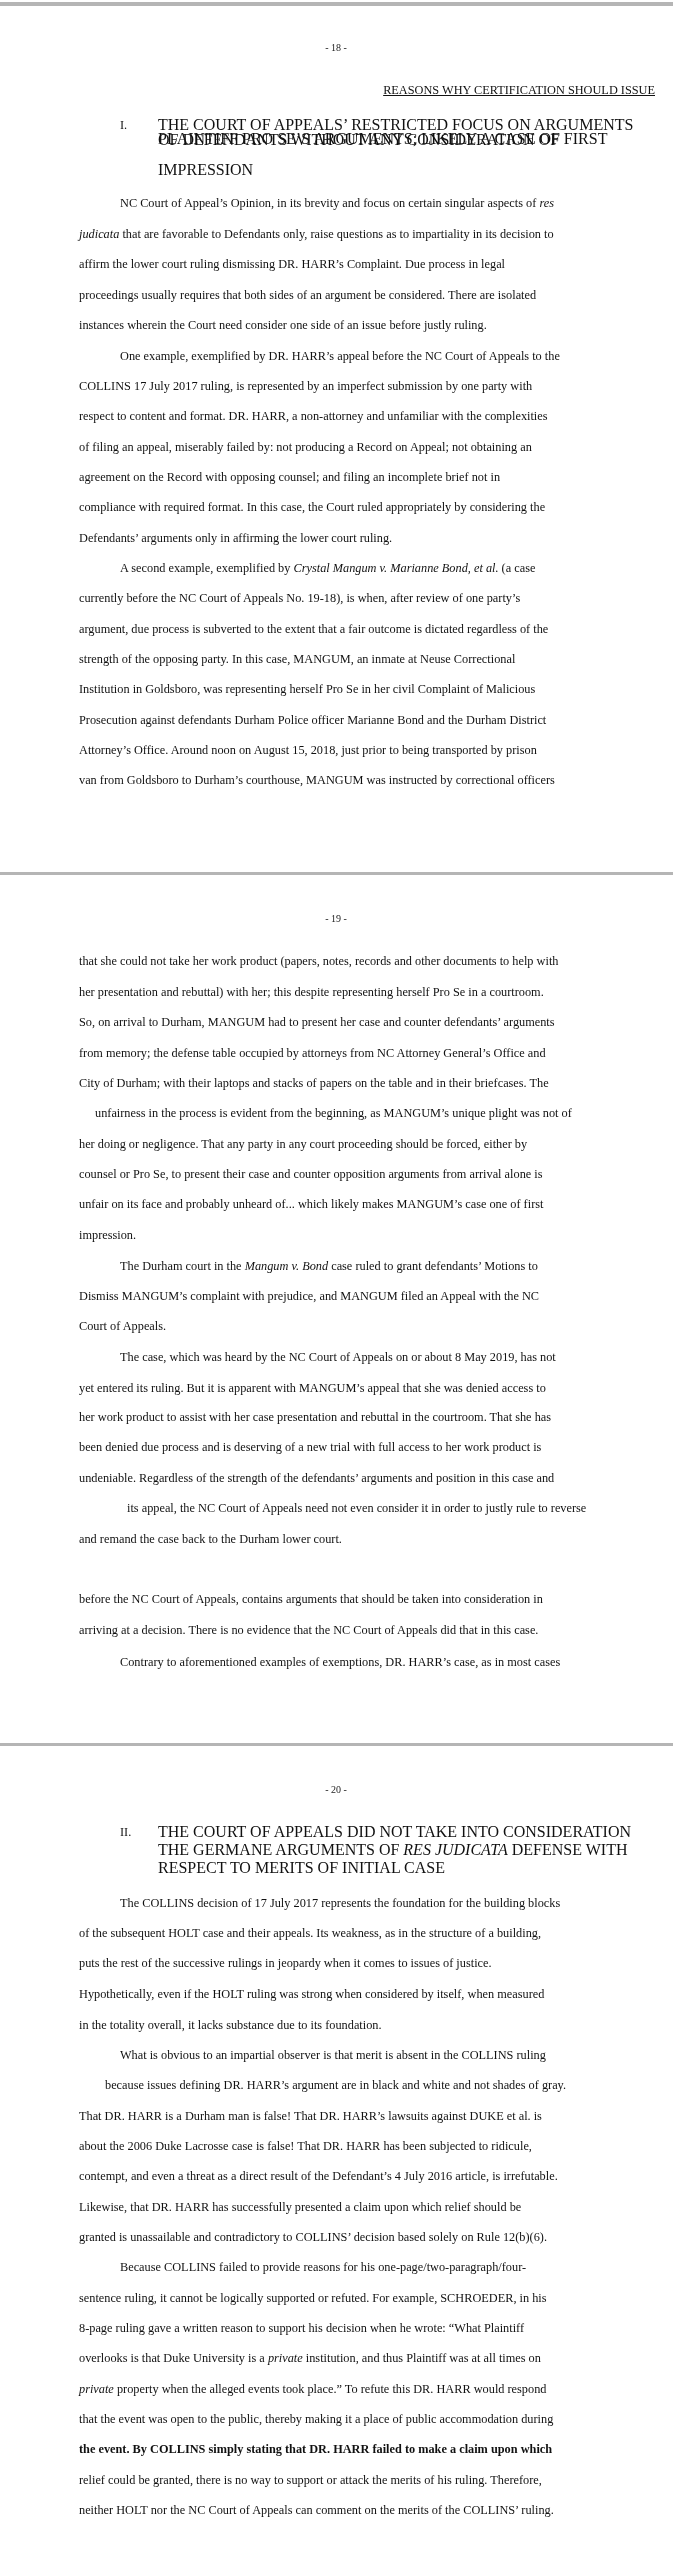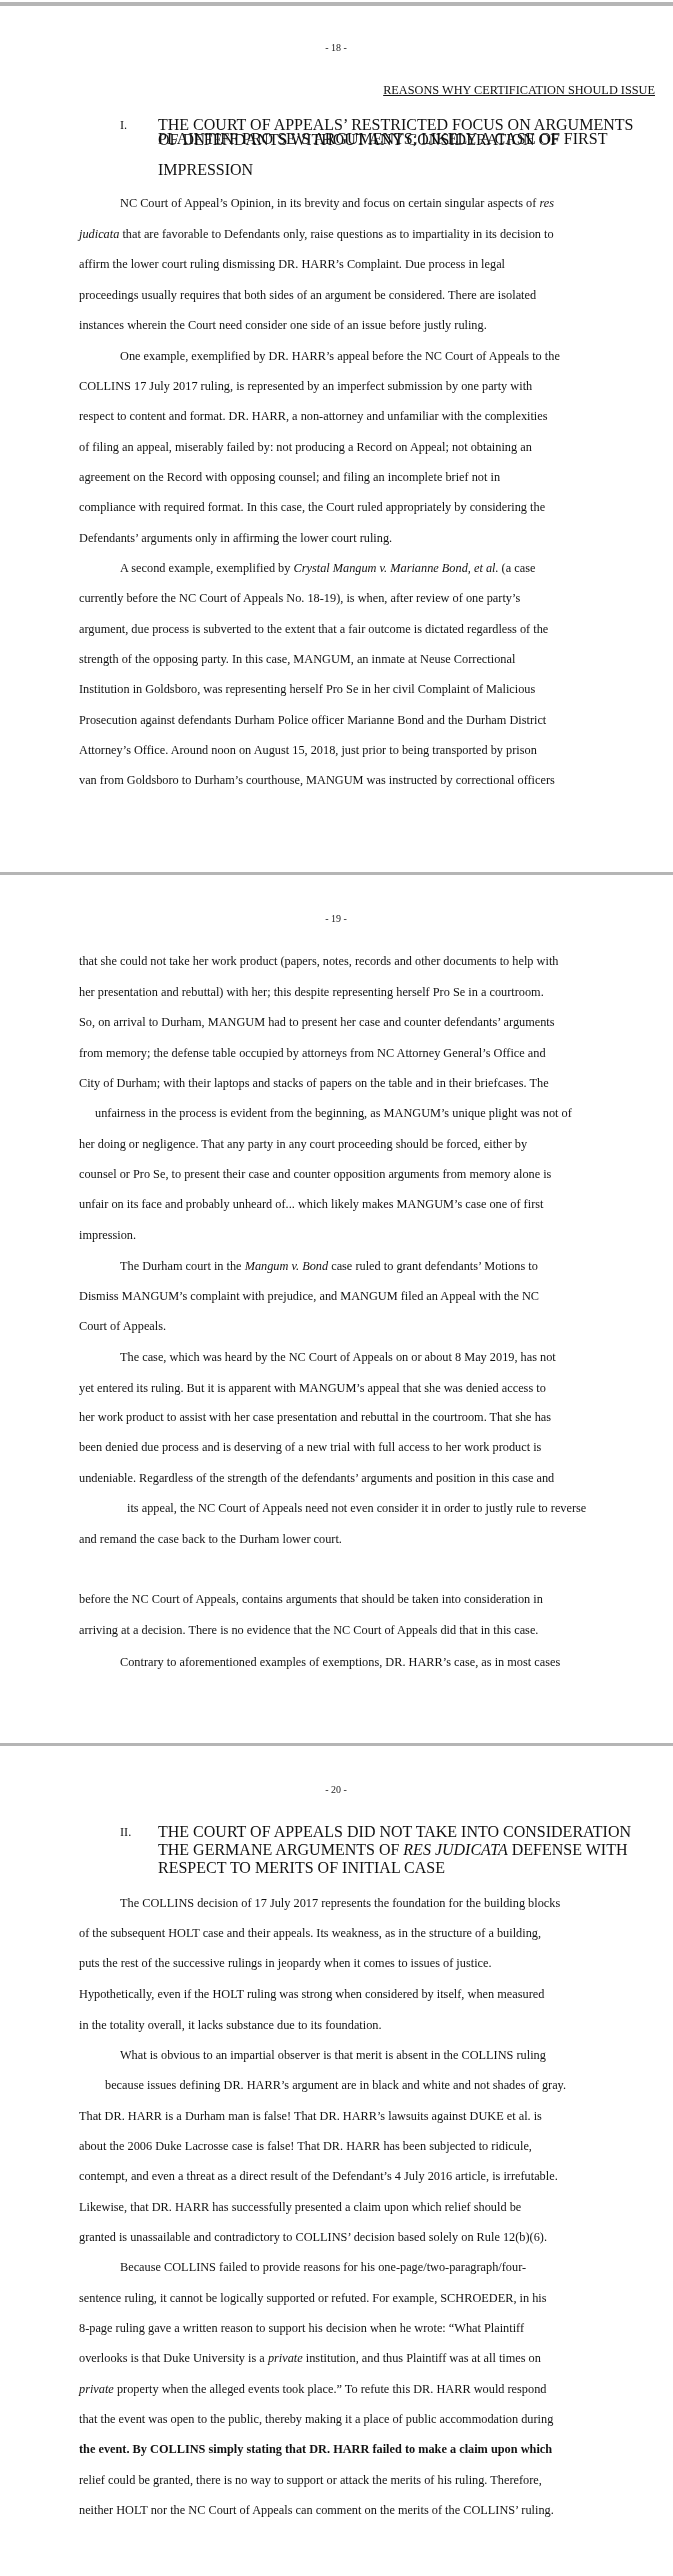--- a/index.html
+++ b/index.html
@@ -41,41 +41,41 @@
       <div class="ln" style="top: 288px;">proceedings usually requires that both sides of an argument be considered.  There are isolated</div>
       <div class="ln" style="top: 318px;">instances wherein the Court need consider one side of an issue before justly ruling.</div>
       <div class="ln ind" style="top: 349px;">One example, exemplified by DR. HARR’s appeal before the NC Court of Appeals to the</div>
       <div class="ln" style="top: 379px;">COLLINS 17 July 2017 ruling, is represented by an imperfect submission by one party with</div>
       <div class="ln" style="top: 409px;">respect to content and format.  DR. HARR, a non-attorney and unfamiliar with the complexities</div>
       <div class="ln" style="top: 440px;">of filing an appeal, miserably failed by: not producing a Record on Appeal; not obtaining an</div>
       <div class="ln" style="top: 470px;">agreement on the Record with opposing counsel; and filing an incomplete brief not in</div>
       <div class="ln" style="top: 500px;">compliance with required format.  In this case, the Court ruled appropriately by considering the</div>
       <div class="ln" style="top: 531px;">Defendants’ arguments only in affirming the lower court ruling.</div>
       <div class="ln ind" style="top: 561px;">A second example, exemplified by <i>Crystal Mangum v. Marianne Bond, et al.</i> (a case</div>
-      <div class="ln" style="top: 591px;">currently before the NC Court of Appeals No. 18-19), is when, after review of one party’s</div>
+      <div class="ln" style="top: 591px;">currently before the NC Court of Appeals No. 19-18), is when, after review of one party’s</div>
       <div class="ln" style="top: 622px;">argument, due process is subverted to the extent that a fair outcome is dictated regardless of the</div>
       <div class="ln" style="top: 652px;">strength of the opposing party.  In this case, MANGUM, an inmate at Neuse Correctional</div>
       <div class="ln" style="top: 682px;">Institution in Goldsboro, was representing herself Pro Se in her civil Complaint of Malicious</div>
       <div class="ln" style="top: 713px;">Prosecution against defendants Durham Police officer Marianne Bond and the Durham District</div>
       <div class="ln" style="top: 743px;">Attorney’s Office.  Around noon on August 15, 2018, just prior to being transported by prison</div>
       <div class="ln" style="top: 773px;">van from Goldsboro to Durham’s courthouse, MANGUM was instructed by correctional officers</div>
     </div>
 </div>
 
 <div>
   <div class="page-num" style="top:914px;">- 19 -</div>
   <div>
       <div class="ln" style="top: 954px;">that she could not take her work product (papers, notes, records and other documents to help with</div>
       <div class="ln" style="top: 985px;">her presentation and rebuttal) with her; this despite representing herself Pro Se in a courtroom.</div>
       <div class="ln" style="top: 1015px;">So, on arrival to Durham, MANGUM had to present her case and counter defendants’ arguments</div>
       <div class="ln" style="top: 1046px;">from memory; the defense table occupied by attorneys from NC Attorney General’s Office and</div>
       <div class="ln" style="top: 1076px;">City of Durham; with their laptops and stacks of papers on the table and in their briefcases.  The</div>
       <div class="ln" style="top: 1106px; margin-left: 16px;">unfairness in the process is evident from the beginning, as MANGUM’s unique plight was not of</div>
       <div class="ln" style="top: 1137px;">her doing or negligence.  That any party in any court proceeding should be forced, either by</div>
-      <div class="ln" style="top: 1167px;">counsel or Pro Se, to present their case and counter opposition arguments from memory alone is</div>
+      <div class="ln" style="top: 1167px;">counsel or Pro Se, to present their case and counter opposition arguments from arrival alone is</div>
       <div class="ln" style="top: 1197px;">unfair on its face and probably unheard of... which likely makes MANGUM’s case one of first</div>
       <div class="ln" style="top: 1228px;">impression.</div>
       <div class="ln ind" style="top: 1259px;">The Durham court in the <i>Mangum v. Bond</i> case ruled to grant defendants’ Motions to</div>
       <div class="ln" style="top: 1289px;">Dismiss MANGUM’s complaint with prejudice, and MANGUM filed an Appeal with the NC</div>
       <div class="ln" style="top: 1319px;">Court of Appeals.</div>
       <div class="ln ind" style="top: 1350px;">The case, which was heard by the NC Court of Appeals on or about 8 May 2019, has not</div>
       <div class="ln" style="top: 1381px;">yet entered its ruling.  But it is apparent with MANGUM’s appeal that she was denied access to</div>
       <div class="ln" style="top: 1410px;">her work product to assist with her case presentation and rebuttal in the courtroom.  That she has</div>
       <div class="ln" style="top: 1440px;">been denied due process and is deserving of a new trial with full access to her work product is</div>
       <div class="ln" style="top: 1471px;">undeniable.  Regardless of the strength of the defendants’ arguments and position in this case and</div>

